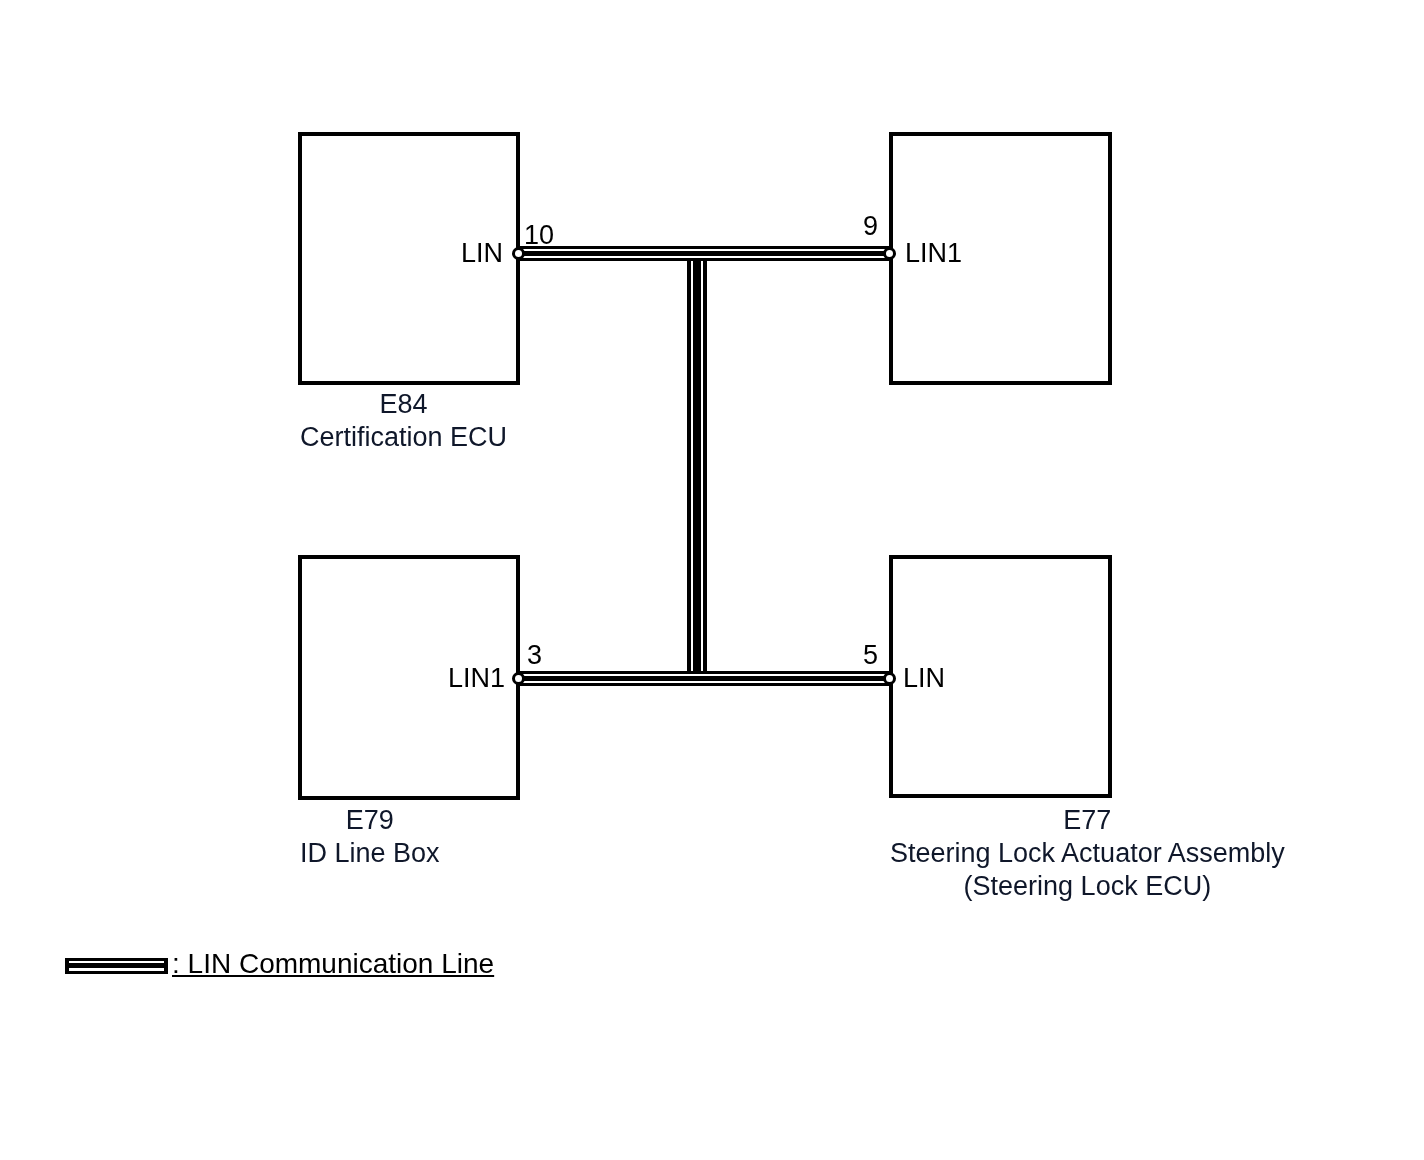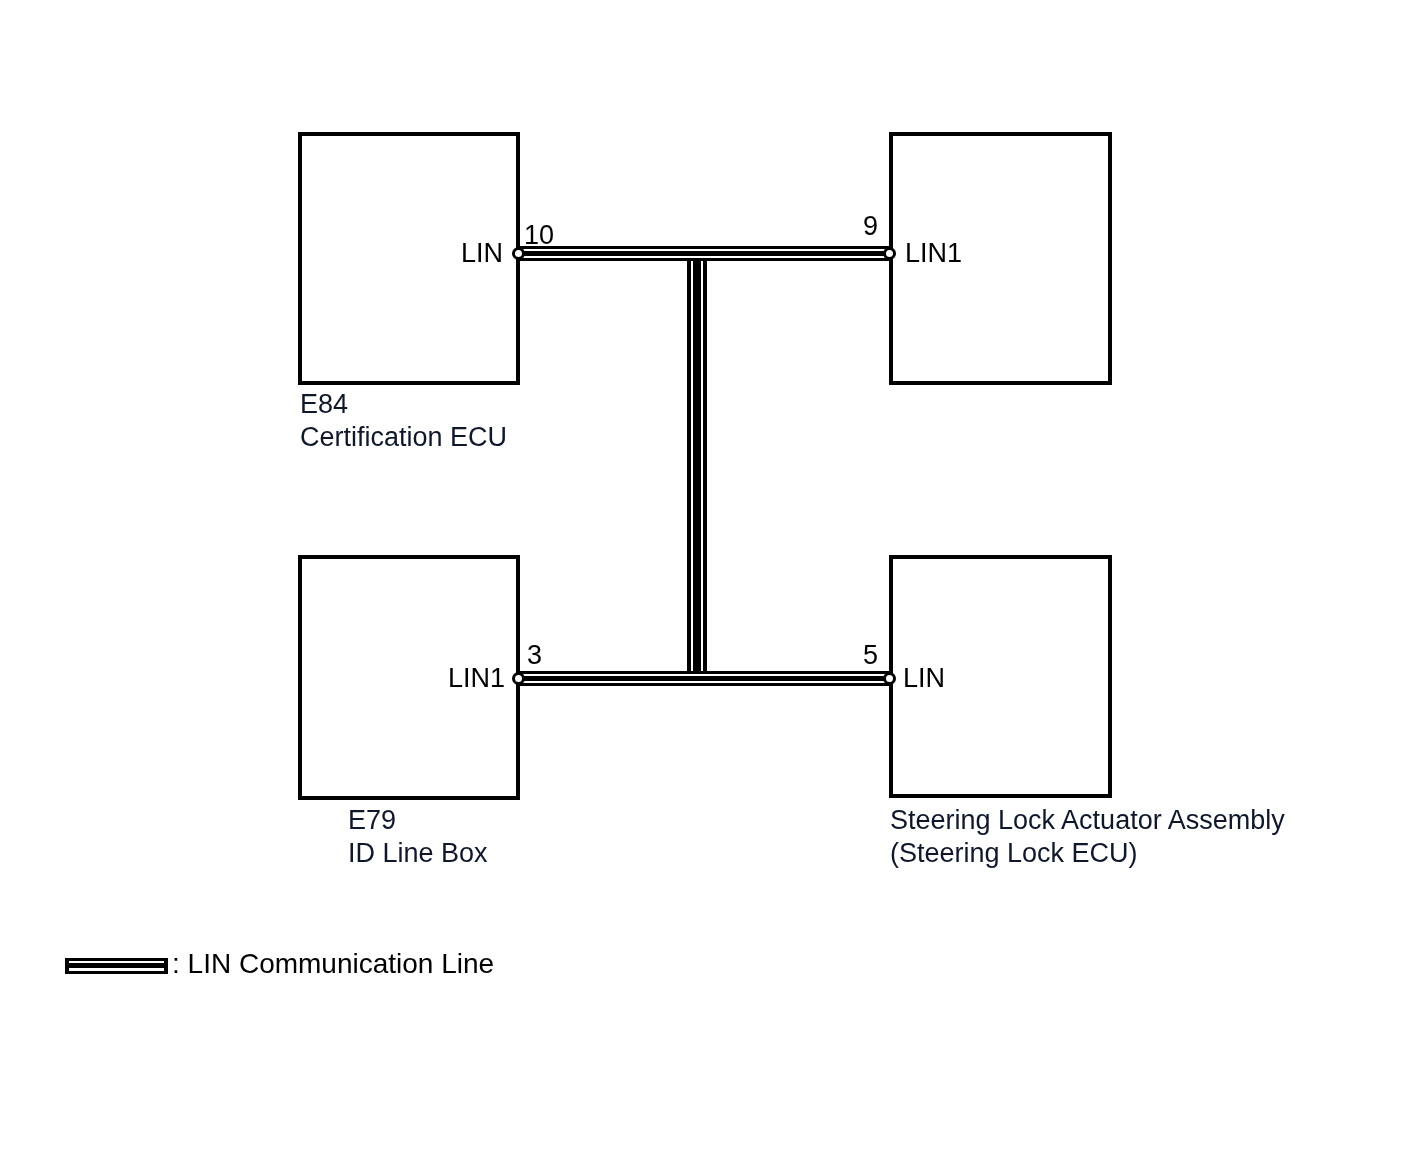--- a/index.html
+++ b/index.html
@@ -8,20 +8,21 @@
     background: #ffffff;
   }
   .canvas {
     position: relative;
     width: 1424px;
     height: 1042px;
     background: #ffffff;
     overflow: hidden;
     font-family: "Liberation Sans", sans-serif;
     color: #000000;
+    text-align: center;
   }
   .box {
     position: absolute;
     border: 4px solid #000000;
     background: #ffffff;
     box-sizing: border-box;
   }
   
   .wire-h {
     position: absolute;
@@ -88,20 +89,21 @@
       #fff 10px, #fff 13px,
       #000 13px, #000 16px);
   }
   .legend-text {
     position: absolute;
     left: 172px;
     top: 947px;
     font-size: 28px;
     line-height: 34px;
     white-space: nowrap;
+    text-decoration: underline;
   }
 </style>
 </head>
 <body>
 
 <div class="canvas">
 
   <div class="box" style="left:298px; top:132px; width:222px; height:253px;"></div>
   <div class="box" style="left:889px; top:132px; width:223px; height:253px;"></div>
   <div class="box" style="left:298px; top:555px; width:222px; height:245px;"></div>
@@ -125,26 +127,27 @@
   <div class="txt" style="left:905px; top:240px;">LIN1</div>
   <div class="txt" style="right:919px; top:665px;">LIN1</div>
   <div class="txt" style="left:903px; top:665px;">LIN</div>
 
   <div class="caption" style="left:300px; top:388px;">
     <div>E84</div>
     <div>Certification ECU</div>
   </div>
 
 
-  <div class="caption" style="left:300px; top:804px;margin-left:48px;">
+  <div class="caption" style="left:300px; top:804px;">
     <div>E79</div>
     <div>ID Line Box</div>
   </div>
 
   <div class="caption" style="left:890px; top:804px;">
+    <div>E77</div>
     <div>Steering Lock Actuator Assembly</div>
     <div>(Steering Lock ECU)</div>
   </div>
 
   <div class="legend">
     <div class="legend-swatch"></div>
     <div class="legend-text">: LIN Communication Line</div>
   </div>
 
 </div>

